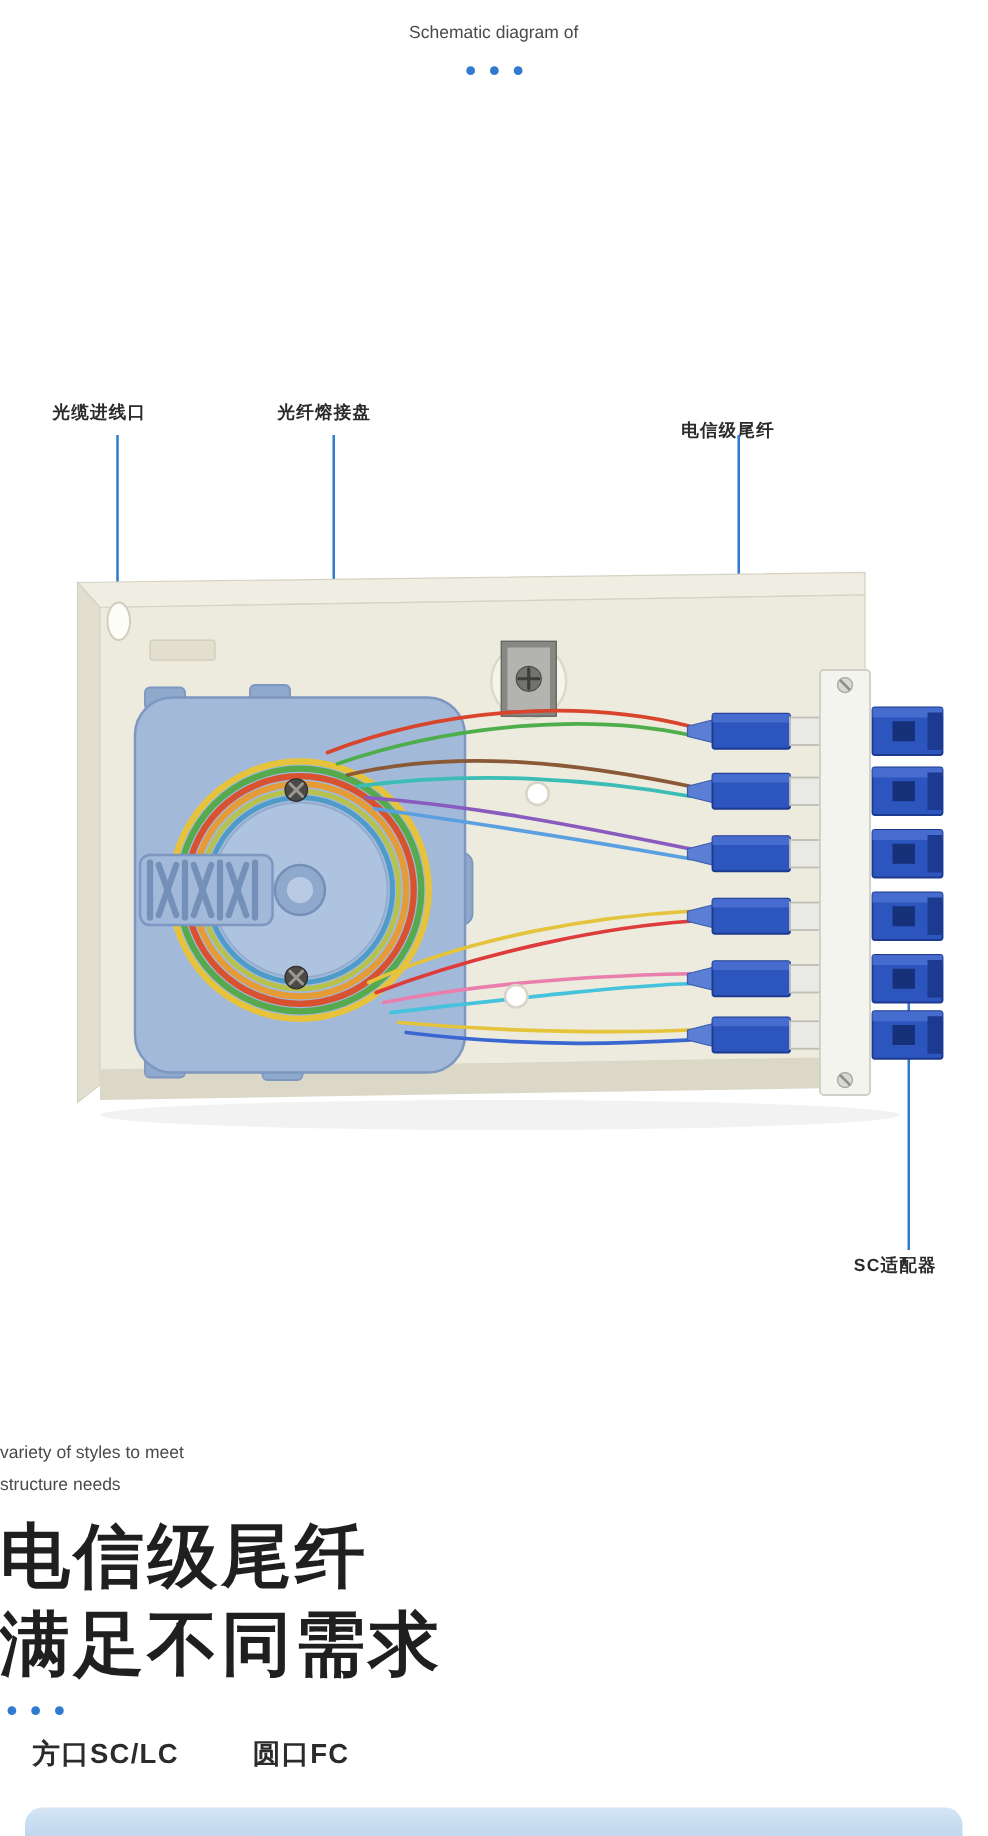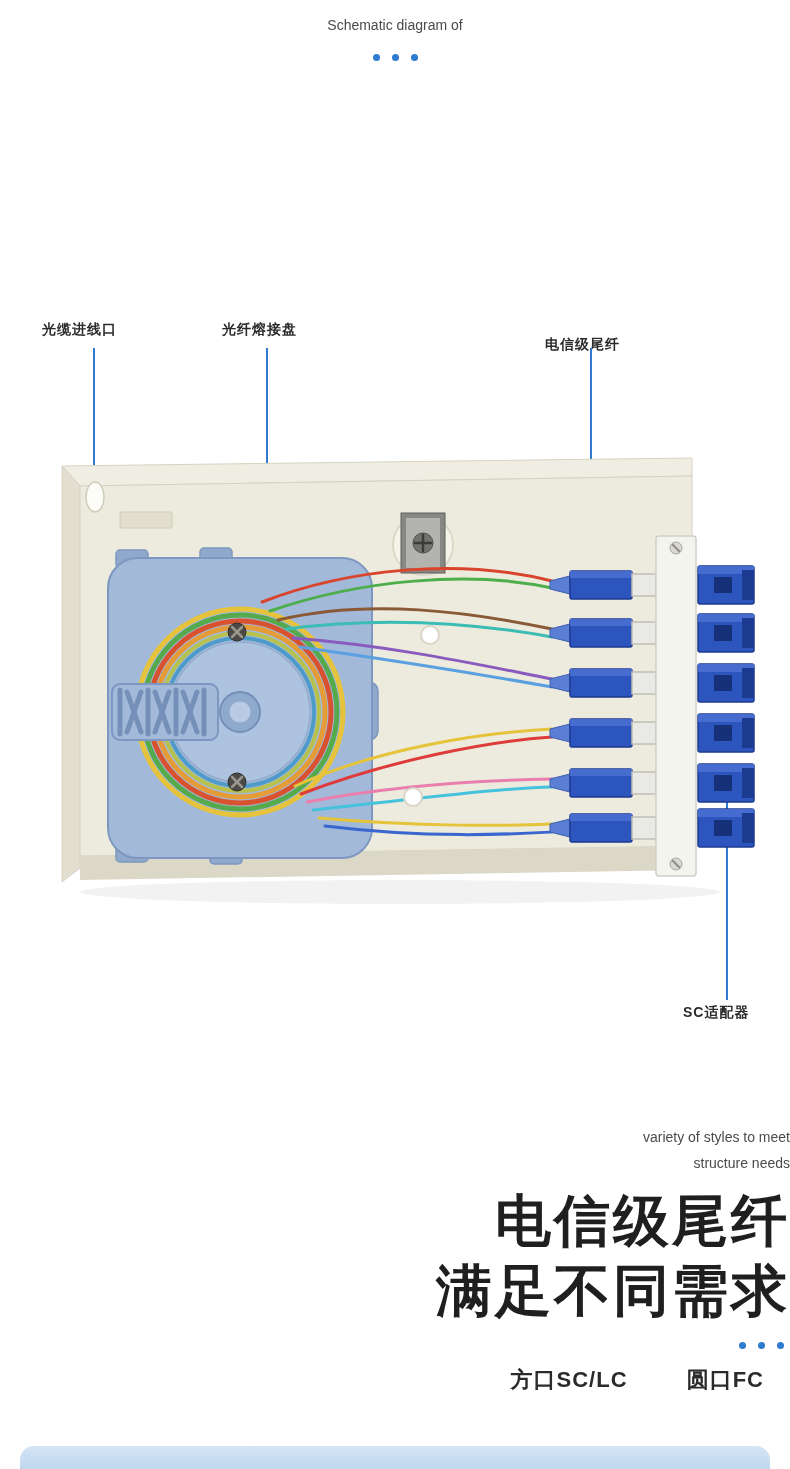--- a/index.html
+++ b/index.html
@@ -53,21 +53,21 @@
   .boot      { fill: var(--c-boot); stroke: #3a5cb0; stroke-width: 1; }
   .conn-body { fill: var(--c-connector); stroke: var(--c-connector-dark); stroke-width: 1.5; }
   .conn-hl   { fill: var(--c-connector-light); opacity: .9; }
   .conn-face { fill: var(--c-face); stroke: #bfbfb7; stroke-width: 1.5; }
   .adapt-end { fill: var(--c-connector-dark); }
   .adapt-hole{ fill: #16307a; }
   .panel { fill: var(--c-panel); stroke: #cfcfc6; stroke-width: 1.5; }
   .panel-screw { fill: #d9d9d1; stroke: #a6a69e; }
   .panel-slot { stroke: #8f8f87; stroke-width: 2; }
 
-  .bottom-header { position: absolute; top: 1124px; left: 0; width: 100%; text-align: right; }
+  .bottom-header { position: absolute; top: 1148px; left: 0; width: 100%; text-align: left; }
   .bottom-header .cn-title { font-size: 56px; line-height: 70px; margin-top: 10px; }
   .ports { margin-top: 16px; font-size: 22px; font-weight: bold; color: var(--c-label); letter-spacing: 1px; }
   .ports span { margin: 0 26px; }
 
   .next-card { position: absolute; left: 20px; top: 1446px; width: 750px; height: 23px;
                border-radius: 14px 14px 0 0;
                background: linear-gradient(180deg, var(--c-next-card), #bfd7ee); }
 </style>
 </head>
 <body>

